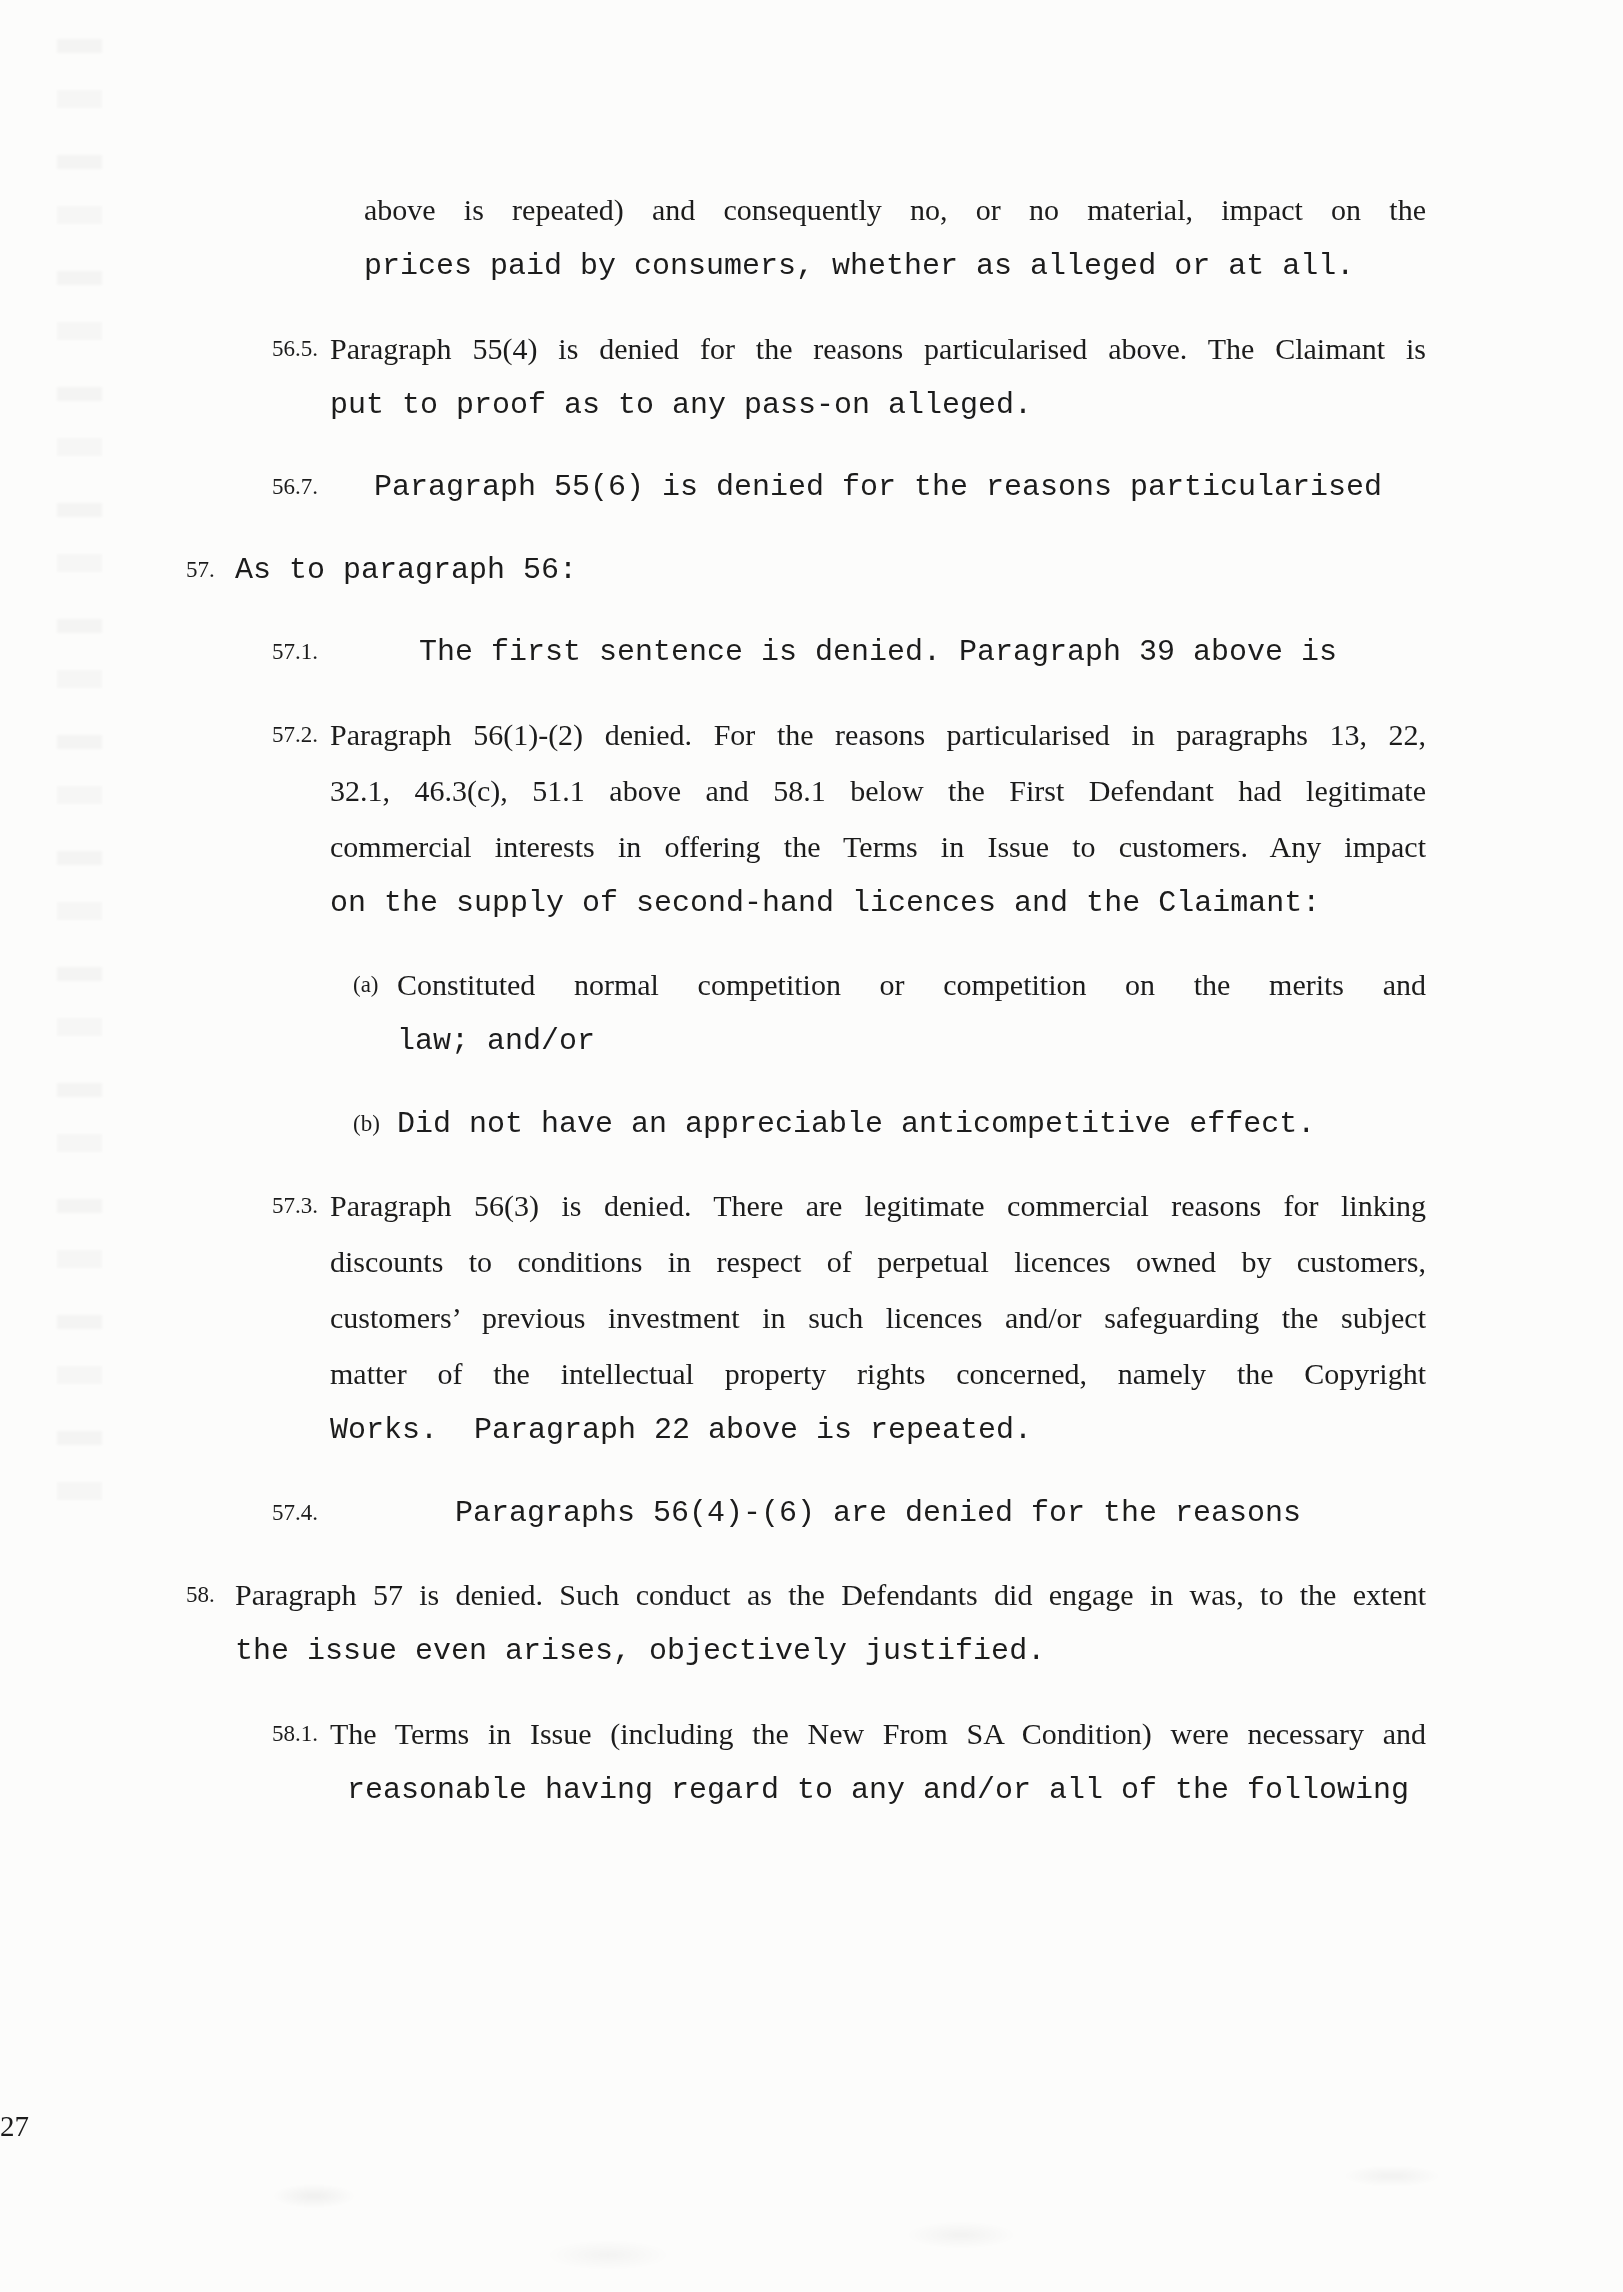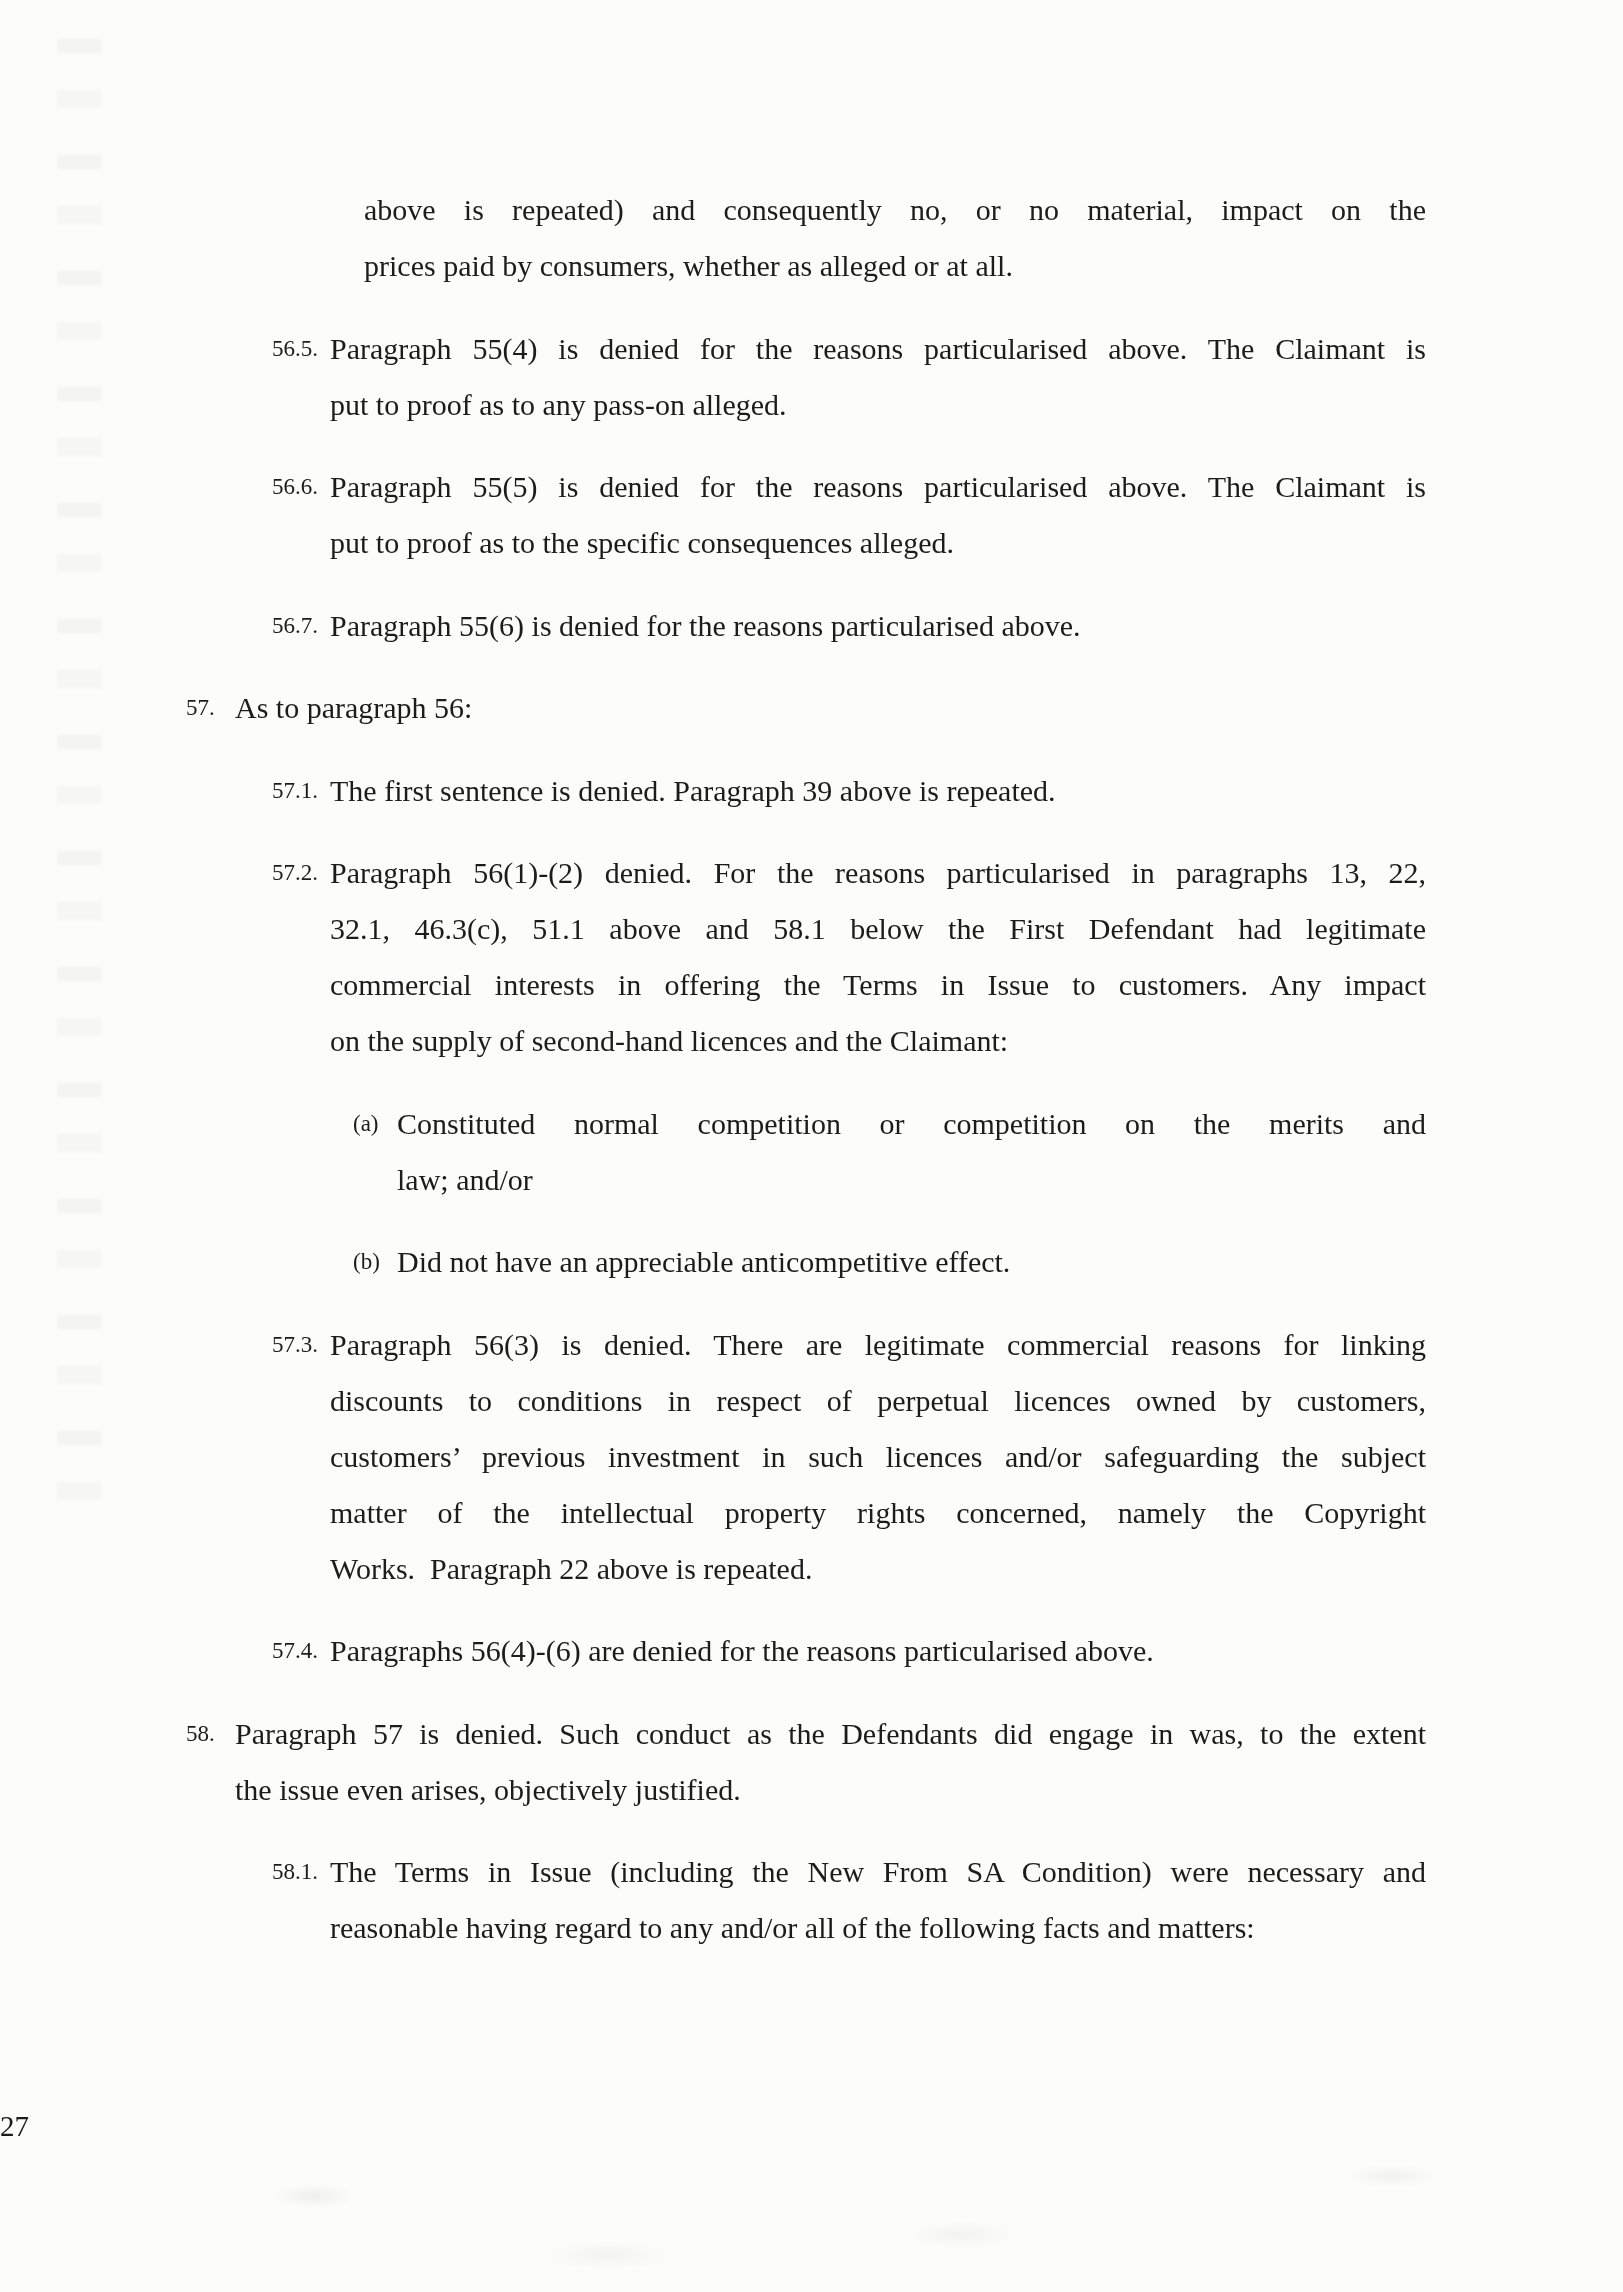--- a/index.html
+++ b/index.html
@@ -57,20 +57,21 @@
     line-height: 56px;
     font-size: 30px;
     text-align: justify;
     text-align-last: justify;
     overflow: hidden;
     white-space: normal;
   }
   .line.last {
     text-align: center;
     text-align-last: left;
+    font-family: Liberation Mono, monospace;
   }
   .marker {
     position: absolute;
     top: 0;
     height: 56px;
     line-height: 56px;
     font-size: 23px;
   }
   
   .level-cont  { margin-left: 364px; width: 1062px; }
@@ -100,25 +101,20 @@
 
 <div class="doc">
     <div class="para level-cont">
       <div class="line">above is repeated) and consequently no, or no material, impact on the</div>
       <div class="line last">prices paid by consumers, whether as alleged or at all.</div>
     </div>
     <div class="para level-sub">
       <span class="marker">56.5.</span>
       <div class="line">Paragraph 55(4) is denied for the reasons particularised above. The Claimant is</div>
       <div class="line last">put to proof as to any pass-on alleged.</div>
-    </div>
-    <div class="para level-sub">
-      <span class="marker">56.6.</span>
-      <div class="line">Paragraph 55(5) is denied for the reasons particularised above. The Claimant is</div>
-      <div class="line last">put to proof as to the specific consequences alleged.</div>
     </div>
     <div class="para level-sub">
       <span class="marker">56.7.</span>
       <div class="line last">Paragraph 55(6) is denied for the reasons particularised above.</div>
     </div>
     <div class="para level-main">
       <span class="marker">57.</span>
       <div class="line last">As to paragraph 56:</div>
     </div>
     <div class="para level-sub">

